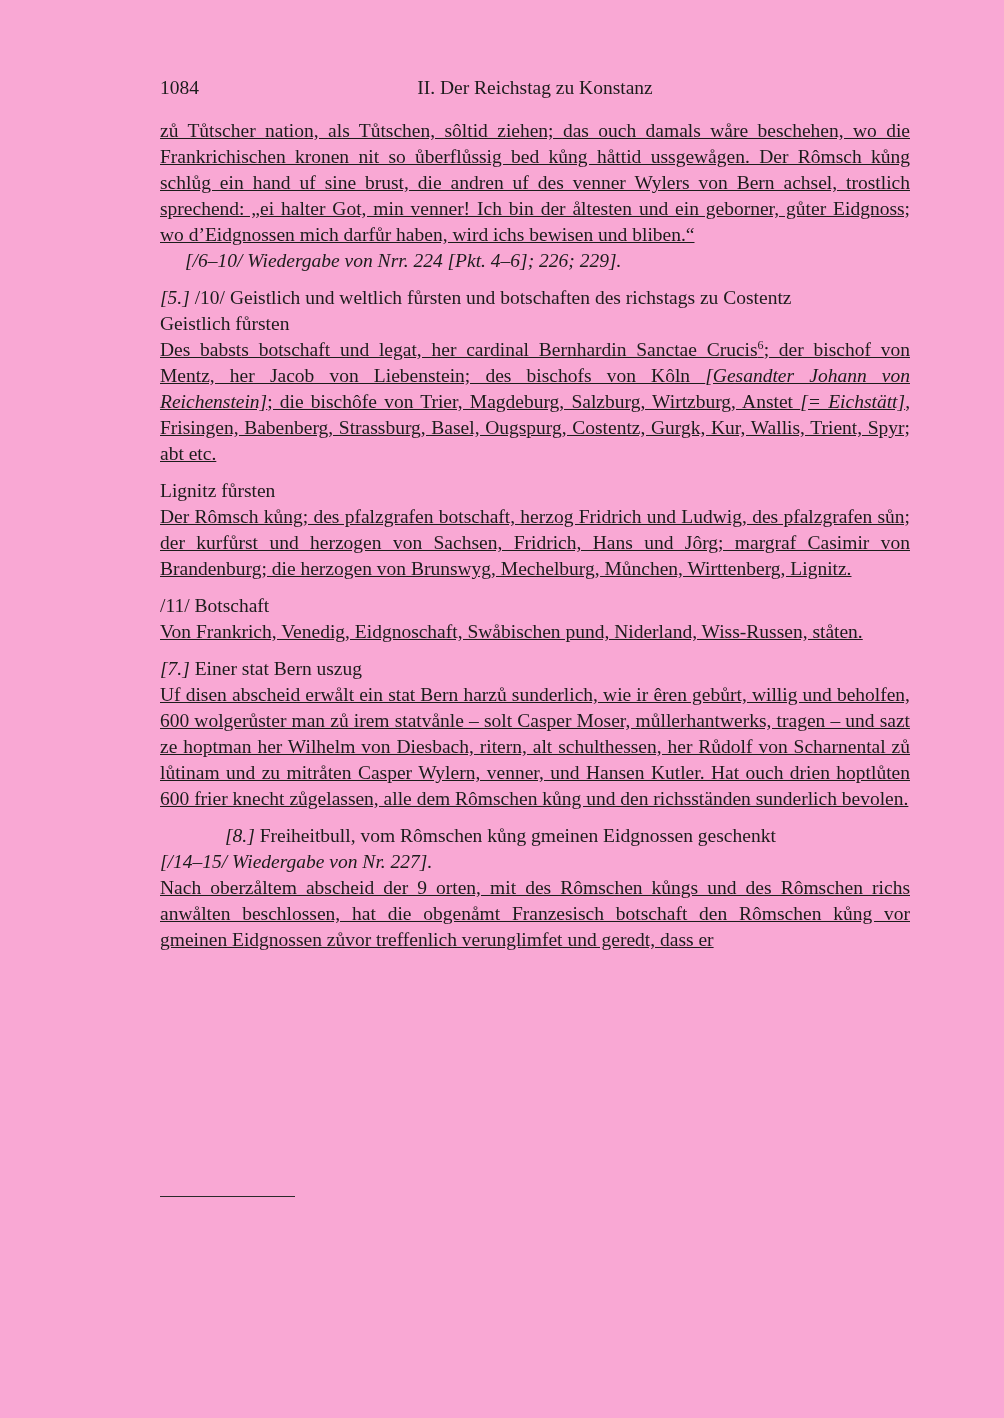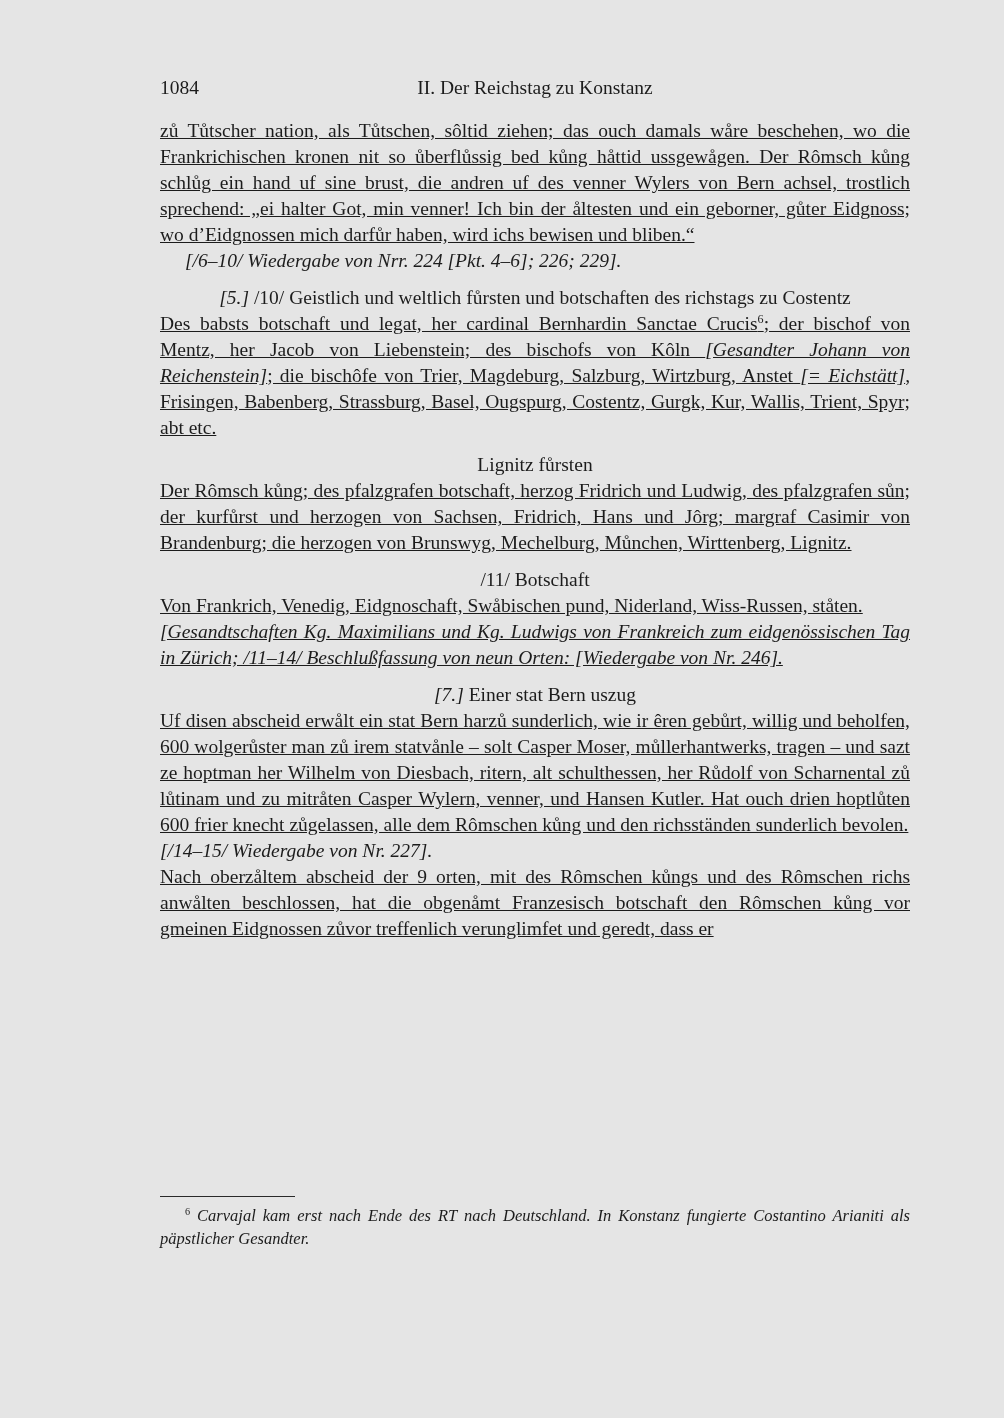--- a/index.html
+++ b/index.html
@@ -4,21 +4,21 @@
 <style>
   html, body {
     margin: 0;
     padding: 0;
     background: #ffffff;
   }
   .page {
     position: relative;
     width: 1004px;
     height: 1418px;
-    background: #e5e5e5;
+    background: #f9a8d4;
     box-sizing: border-box;
     padding: 76px 94px 0 160px;
     font-family: "Liberation Serif", "DejaVu Serif", serif;
     color: #1c1c1c;
     font-size: 19.5px;
     line-height: 26px;
     overflow: hidden;
   }
   .running-header {
     position: relative;
@@ -26,21 +26,21 @@
     margin-bottom: 18px;
     line-height: 24px;
   }
   .pagenum {
     position: absolute;
     left: 0;
     top: 0;
   }
   p { margin: 0; }
   .just { text-align: justify; text-decoration: underline; }
-  .center { text-align: center; }
+  .center { }
   .italic { font-style: italic; }
   .indent { padding-left: 25px; }
   .indent-wide { padding-left: 65px; }
   .sp { margin-top: 11px; }
   sup {
     font-size: 62%;
     line-height: 0;
     vertical-align: super;
   }
   .footnote-block {
@@ -76,46 +76,46 @@
 
   <main>
 
     <p class="just">zů Tůtscher nation, als Tůtschen, sôltid ziehen; das ouch damals wåre beschehen, wo die Frankrichischen kronen nit so ůberflůssig bed kůng håttid ussgewågen. Der Rômsch kůng schlůg ein hand uf sine brust, die andren uf des venner Wylers von Bern achsel, trostlich sprechend: „ei halter Got, min venner! Ich bin der åltesten und ein geborner, gůter Eidgnoss; wo d’Eidgnossen mich darfůr haben, wird ichs bewisen und bliben.“</p>
 
     <p class="italic indent">[/6–10/ Wiedergabe von Nrr. 224 [Pkt. 4–6]; 226; 229].</p>
 
     <p class="center sp"><span class="italic">[5.]</span>
       <span>/10/ Geistlich und weltlich fůrsten und botschaften des richstags zu Costentz</span></p>
 
+    <p class="center">Geistlich fůrsten</p>
 
     <p class="just"><span>Des babsts botschaft und legat, her cardinal Bernhardin Sanctae Crucis</span><sup>6</sup><span>; der bischof von Mentz, her Jacob von Liebenstein; des bischofs von Kôln </span><span class="italic">[Gesandter Johann von Reichenstein]</span><span>; die bischôfe von Trier, Magdeburg, Salzburg, Wirtzburg, Anstet </span><span class="italic">[= Eichstätt]</span><span>, Frisingen, Babenberg, Strassburg, Basel, Ougspurg, Costentz, Gurgk, Kur, Wallis, Trient, Spyr; abt etc.</span></p>
 
     <p class="center sp">Lignitz fůrsten</p>
 
     <p class="just">Der Rômsch kůng; des pfalzgrafen botschaft, herzog Fridrich und Ludwig, des pfalzgrafen sůn; der kurfůrst und herzogen von Sachsen, Fridrich, Hans und Jôrg; margraf Casimir von Brandenburg; die herzogen von Brunswyg, Mechelburg, Můnchen, Wirttenberg, Lignitz.</p>
 
     <p class="center sp">/11/ Botschaft</p>
 
     <p class="just">Von Frankrich, Venedig, Eidgnoschaft, Swåbischen pund, Niderland, Wiss-Russen, ståten.</p>
 
 
-    <p class="just italic">[Gesandtschaften Kg. Maximilians und Kg. Ludwigs von Frankreich zum eidgenössischen Tag in Zürich; /11–14/ Beschlußfassung von neun Orten: [Wiedergabe von Nr. 246].</p>
 
     <p class="center sp"><span class="italic">[7.]</span>
       <span>Einer stat Bern uszug</span></p>
 
     <p class="just">Uf disen abscheid erwålt ein stat Bern harzů sunderlich, wie ir êren gebůrt, willig und beholfen, 600 wolgerůster man zů irem statvånle – solt Casper Moser, můllerhantwerks, tragen – und sazt ze hoptman her Wilhelm von Diesbach, ritern, alt schulthessen, her Růdolf von Scharnental zů lůtinam und zu mitråten Casper Wylern, venner, und Hansen Kutler. Hat ouch drien hoptlůten 600 frier knecht zůgelassen, alle dem Rômschen kůng und den richsständen sunderlich bevolen.</p>
 
+    <p class="indent-wide sp"><span class="italic">[8.]</span>
+      <span>Freiheitbull, vom Rômschen kůng gmeinen Eidgnossen geschenkt</span></p>
 
     <p class="italic">[/14–15/ Wiedergabe von Nr. 227].</p>
 
 
     <p class="just">Nach oberzåltem abscheid der 9 orten, mit des Rômschen kůngs und des Rômschen richs anwålten beschlossen, hat die obgenåmt Franzesisch botschaft den Rômschen kůng vor gmeinen Eidgnossen zůvor treffenlich verunglimfet und geredt, dass er</p>
 
   </main>
 
   <div class="footnote-block">
     <div class="fn-rule"></div>
-    <p class="fn-text"><sup>6</sup>
-      <span>Carvajal kam erst nach Ende des RT nach Deutschland. In Konstanz fungierte Costantino Arianiti als päpstlicher Gesandter.</span></p>
   </div>
 
 </div>
 
 </body></html>

